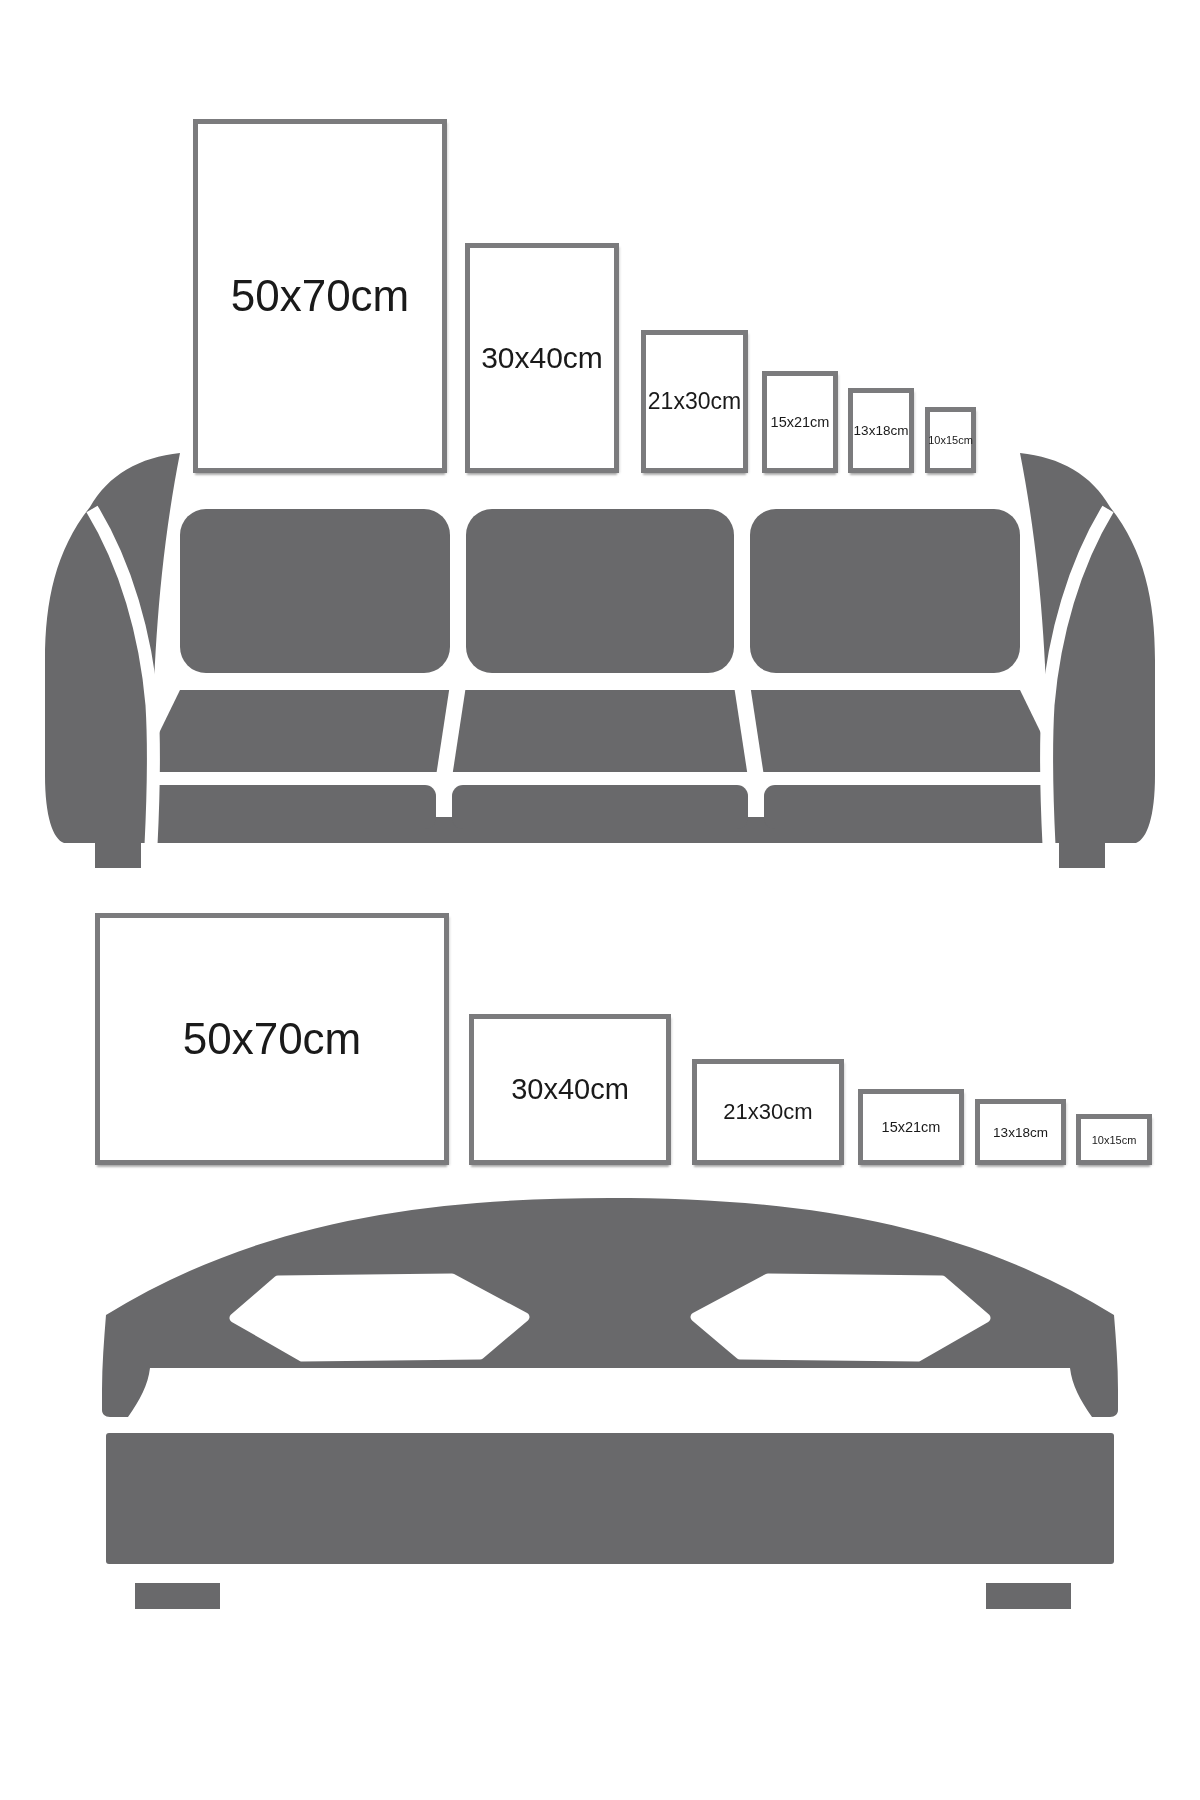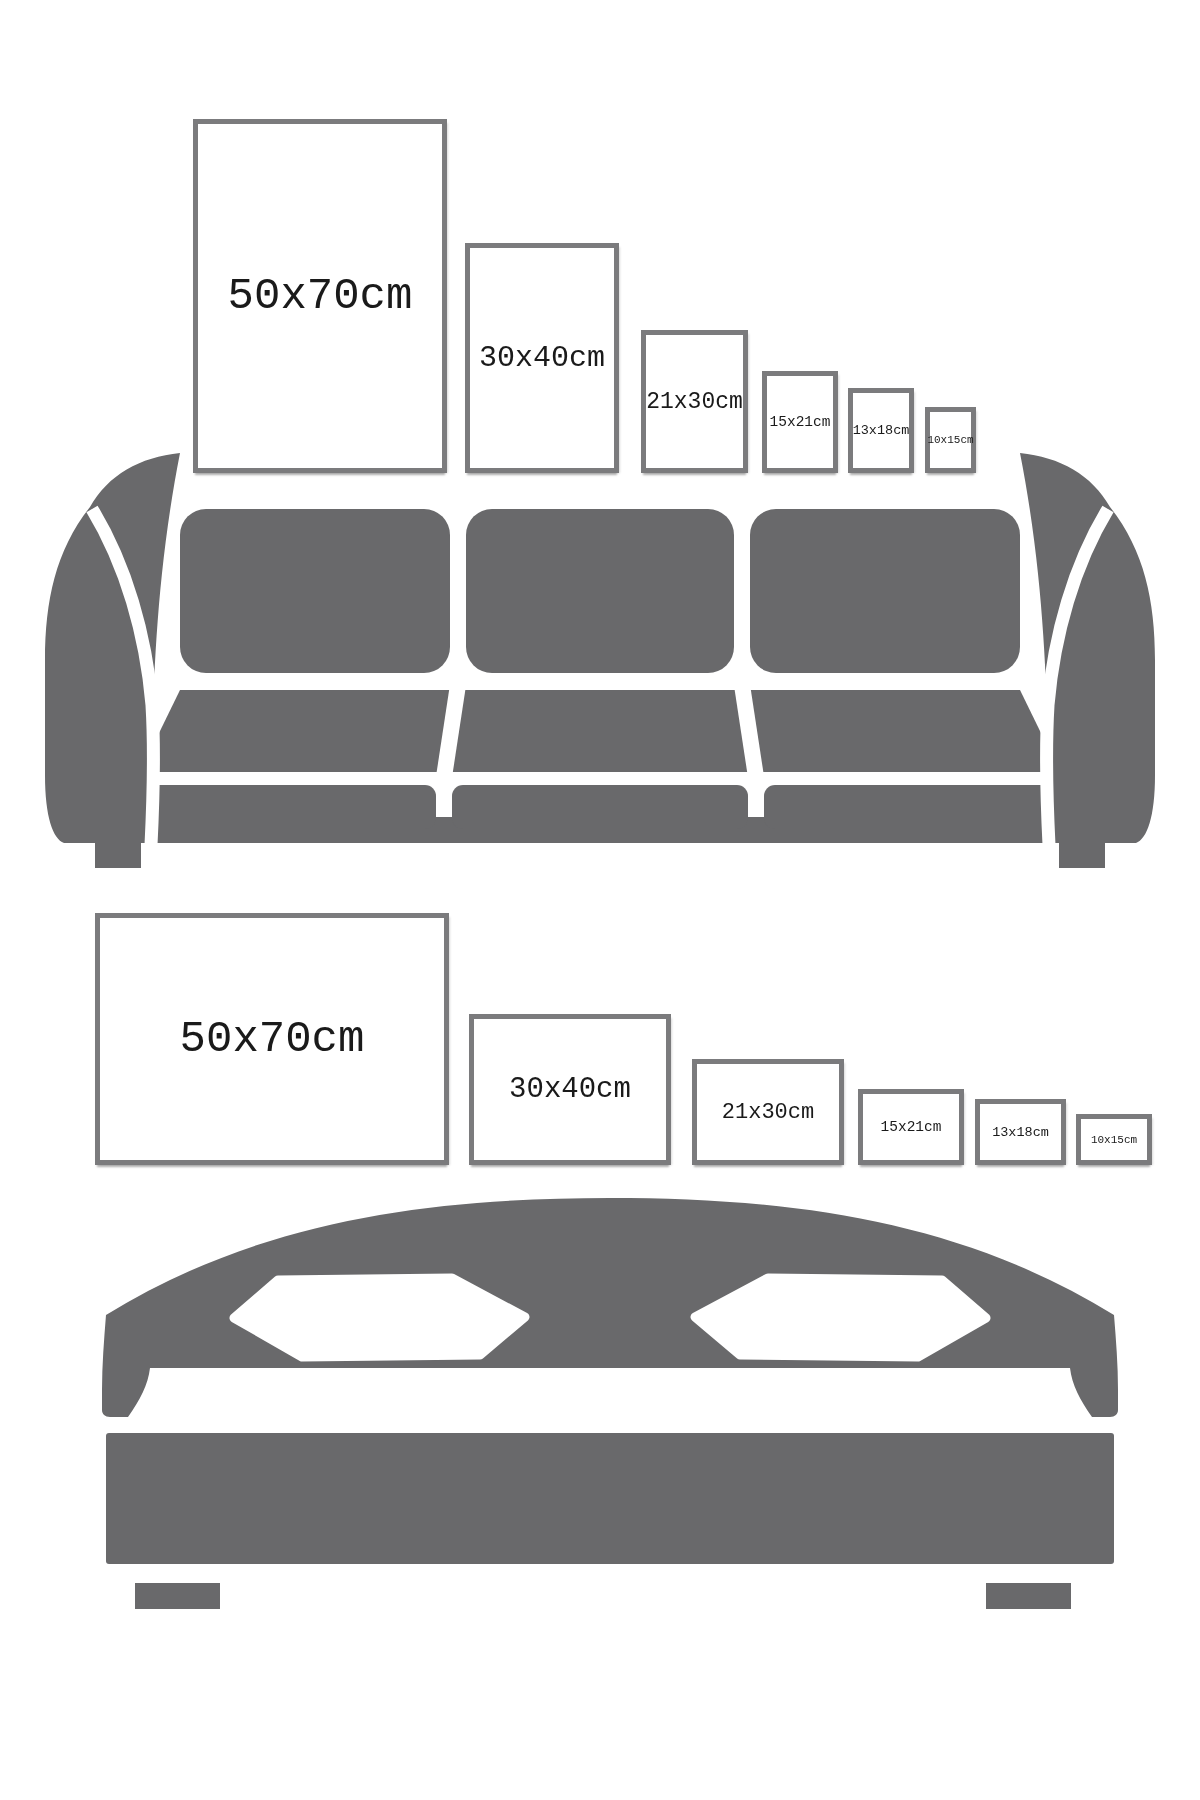--- a/index.html
+++ b/index.html
@@ -7,21 +7,21 @@
     --frame-border:#7b7b7d;
     --text:#1a1a1a;
     --bg:#ffffff;
   }
   html,body{margin:0;padding:0;background:#e8e8e8;}
   .canvas{
     position:relative;
     width:1200px;height:1800px;
     margin:0 auto;
     background:var(--bg);
-    font-family:Liberation Mono, monospace;
+    font-family:Liberation Sans, sans-serif;
     overflow:hidden;
   }
   .frame{
     position:absolute;
     background:#fff;
     border:5px solid var(--frame-border);
     box-sizing:border-box;
     display:flex;align-items:center;justify-content:center;
     box-shadow:0 4px 2px -2px rgba(110,110,110,.55), 3px 2px 2px -2px rgba(150,150,150,.35);
   }

